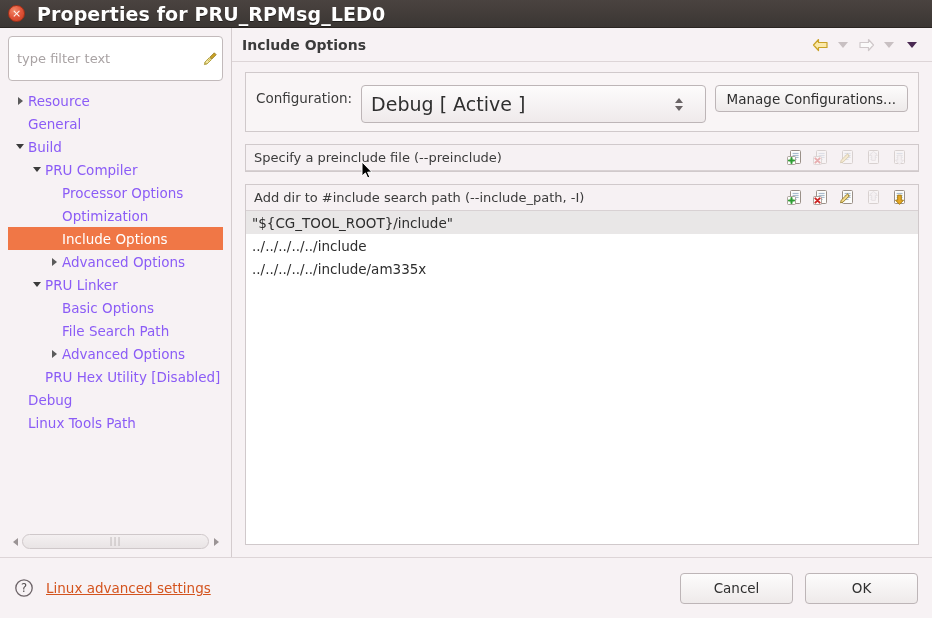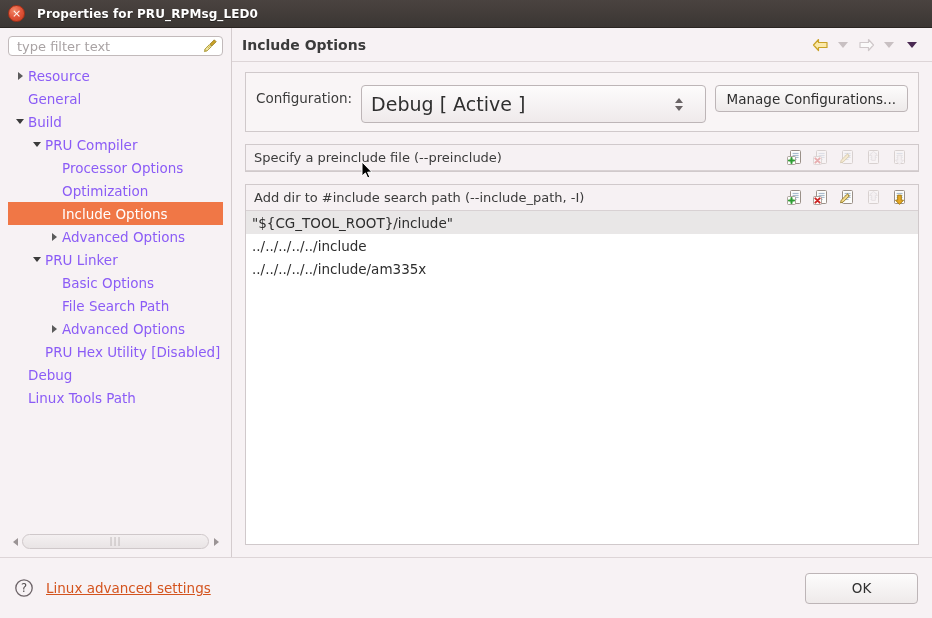--- a/index.html
+++ b/index.html
@@ -27,21 +27,21 @@
     border: 1px solid #a83017;
     display: flex; align-items: center; justify-content: center;
     color: #fff7f2; font-size: 11px; line-height: 1;
     font-family: "DejaVu Sans", sans-serif;
     flex: 0 0 auto;
     cursor: pointer;
   }
   .title-text {
     color: #ffffff;
     font-weight: bold;
-    font-size: 12px;
+    font-size: 19px;
     margin-left: 12px;
     letter-spacing: .1px;
     text-shadow: 0 1px 0 rgba(0,0,0,.45);
   }
 
   
   .dialog {
     position: relative;
     height: 590px;
     background: #f7f2f4;
@@ -54,21 +54,21 @@
   
   .left-pane {
     width: 232px;
     background: #f7f2f4;
     border-right: 1px solid #d4ccce;
     display: flex; flex-direction: column;
     padding: 8px 8px 0 8px;
     position: relative;
   }
   .filter-box {
-    height: 20px;
+    height: 45px;
     background: #ffffff;
     border: 1px solid #c2babb;
     border-radius: 4px;
     display: flex; align-items: center;
     padding: 0 4px 0 8px;
     flex: 0 0 auto;
   }
   .filter-box input {
     border: 0; outline: 0; flex: 1;
     font-family: inherit; font-size: 13px;
@@ -529,20 +529,21 @@
     </div>
   </div>
 
   <div class="bottom-bar">
     <svg class="help-icon" viewBox="0 0 20 20">
       <circle cx="10" cy="10" r="8.2" fill="none" stroke="#6d6468" stroke-width="1.3"></circle>
       <text x="10" y="14.4" text-anchor="middle" font-size="11.5" fill="#4f4a4c" font-family="DejaVu Sans, sans-serif">?</text>
     </svg>
     <span class="adv-link">Linux advanced settings</span>
     <div class="spacer"></div>
+    <button class="dlg-btn">Cancel</button>
     <button class="dlg-btn ok-btn">OK</button>
   </div>
 
   <svg class="cursor" viewBox="0 0 12 19">
     <path d="M1 1 L1 15 L4.4 11.9 L6.7 17 L8.8 16 L6.6 11.2 L10.8 11.1 Z" fill="#000000" stroke="#ffffff" stroke-width="1"></path>
   </svg>
 
 </div>
 
 </body></html>

